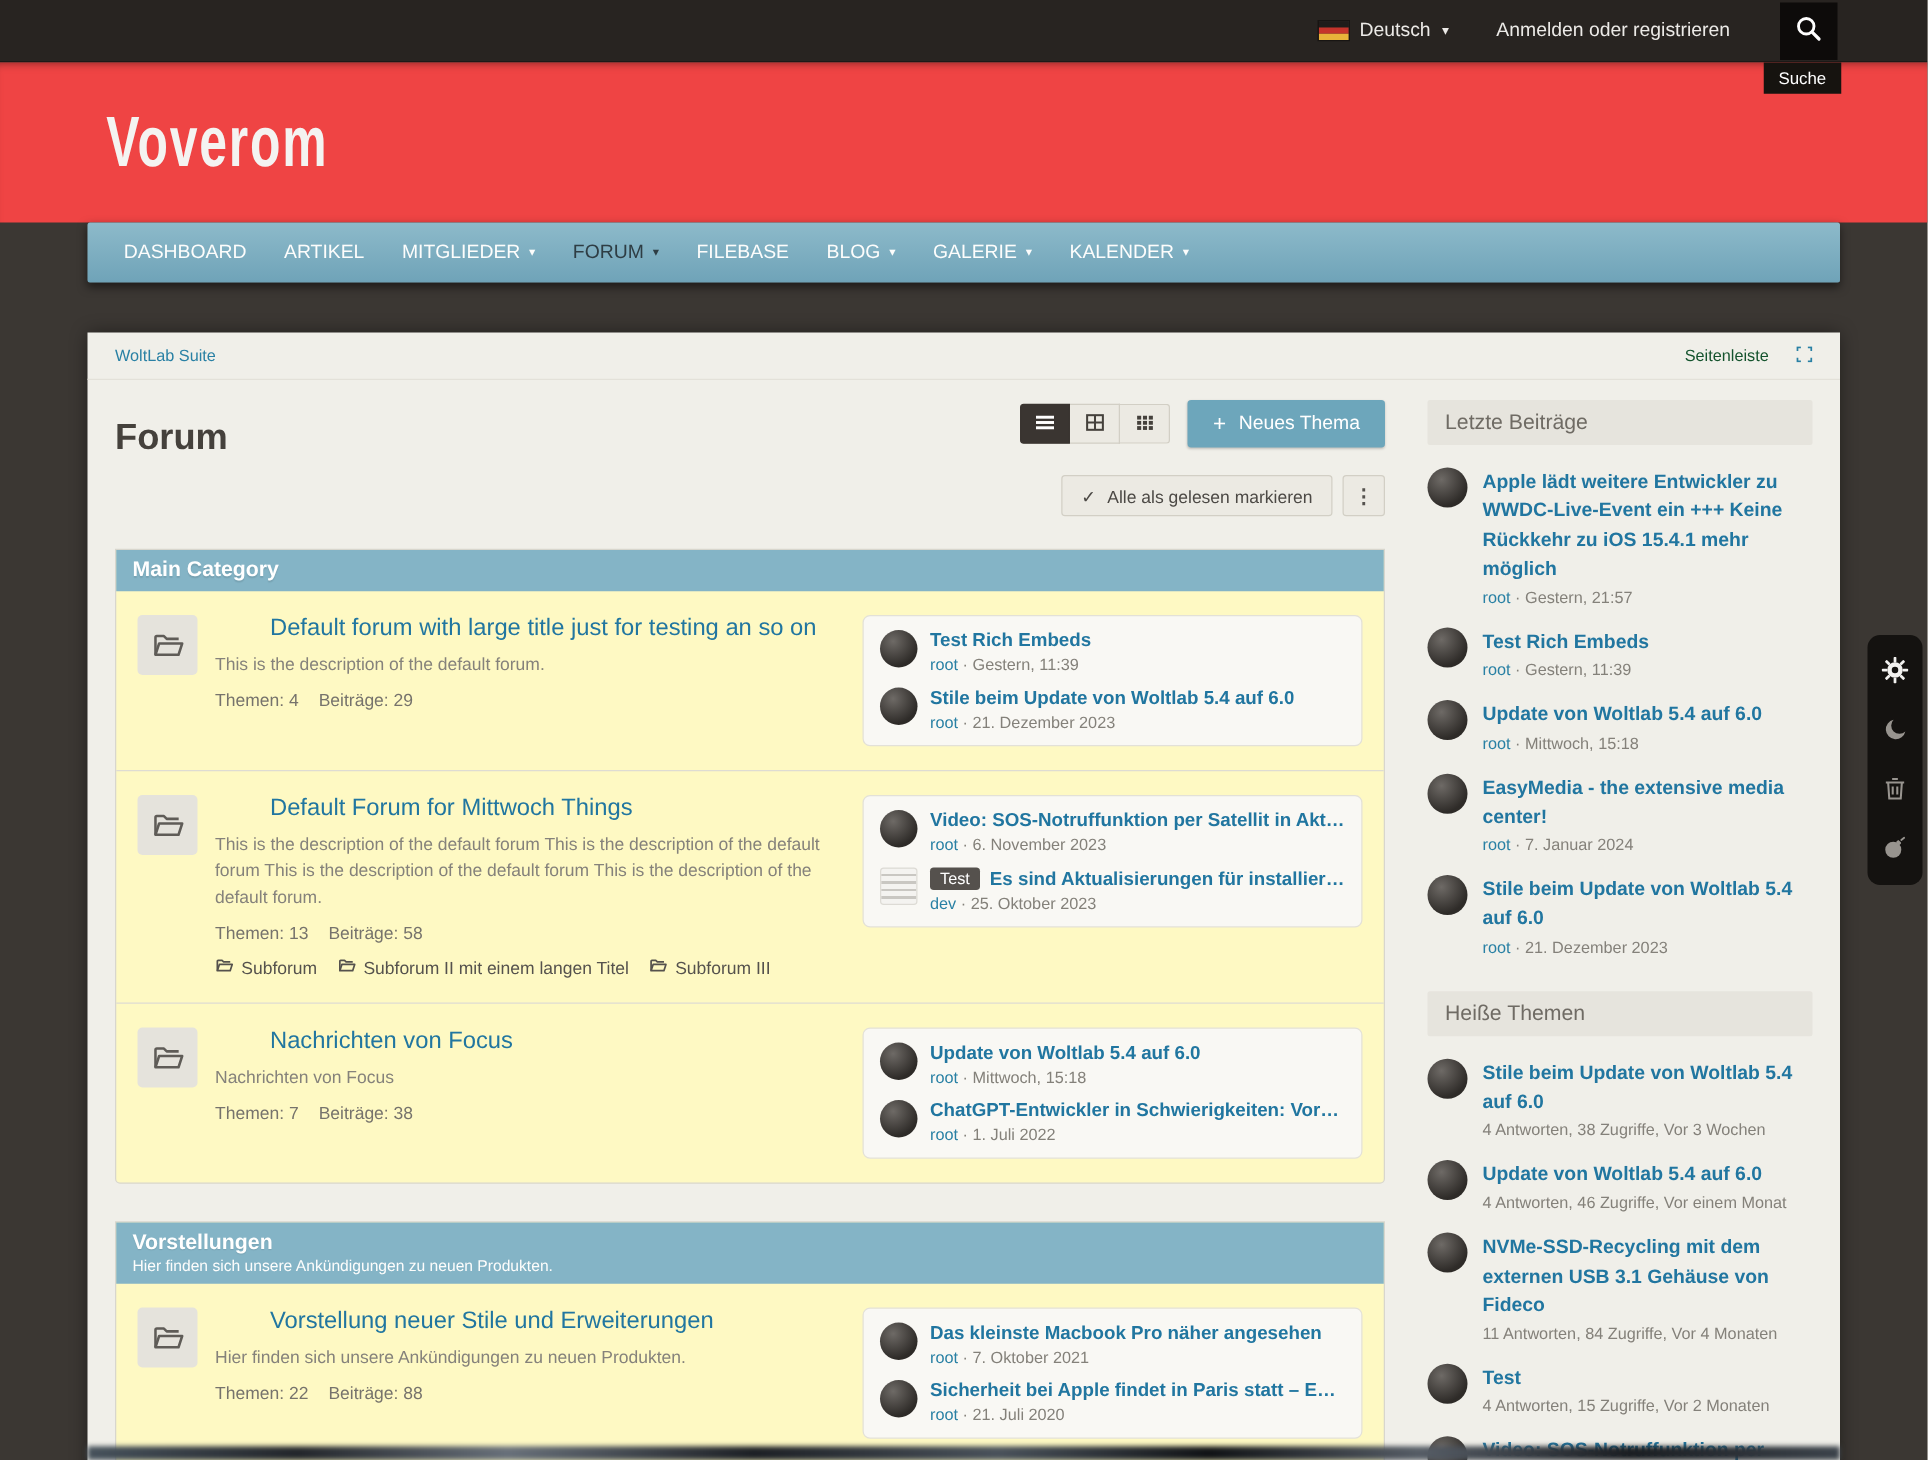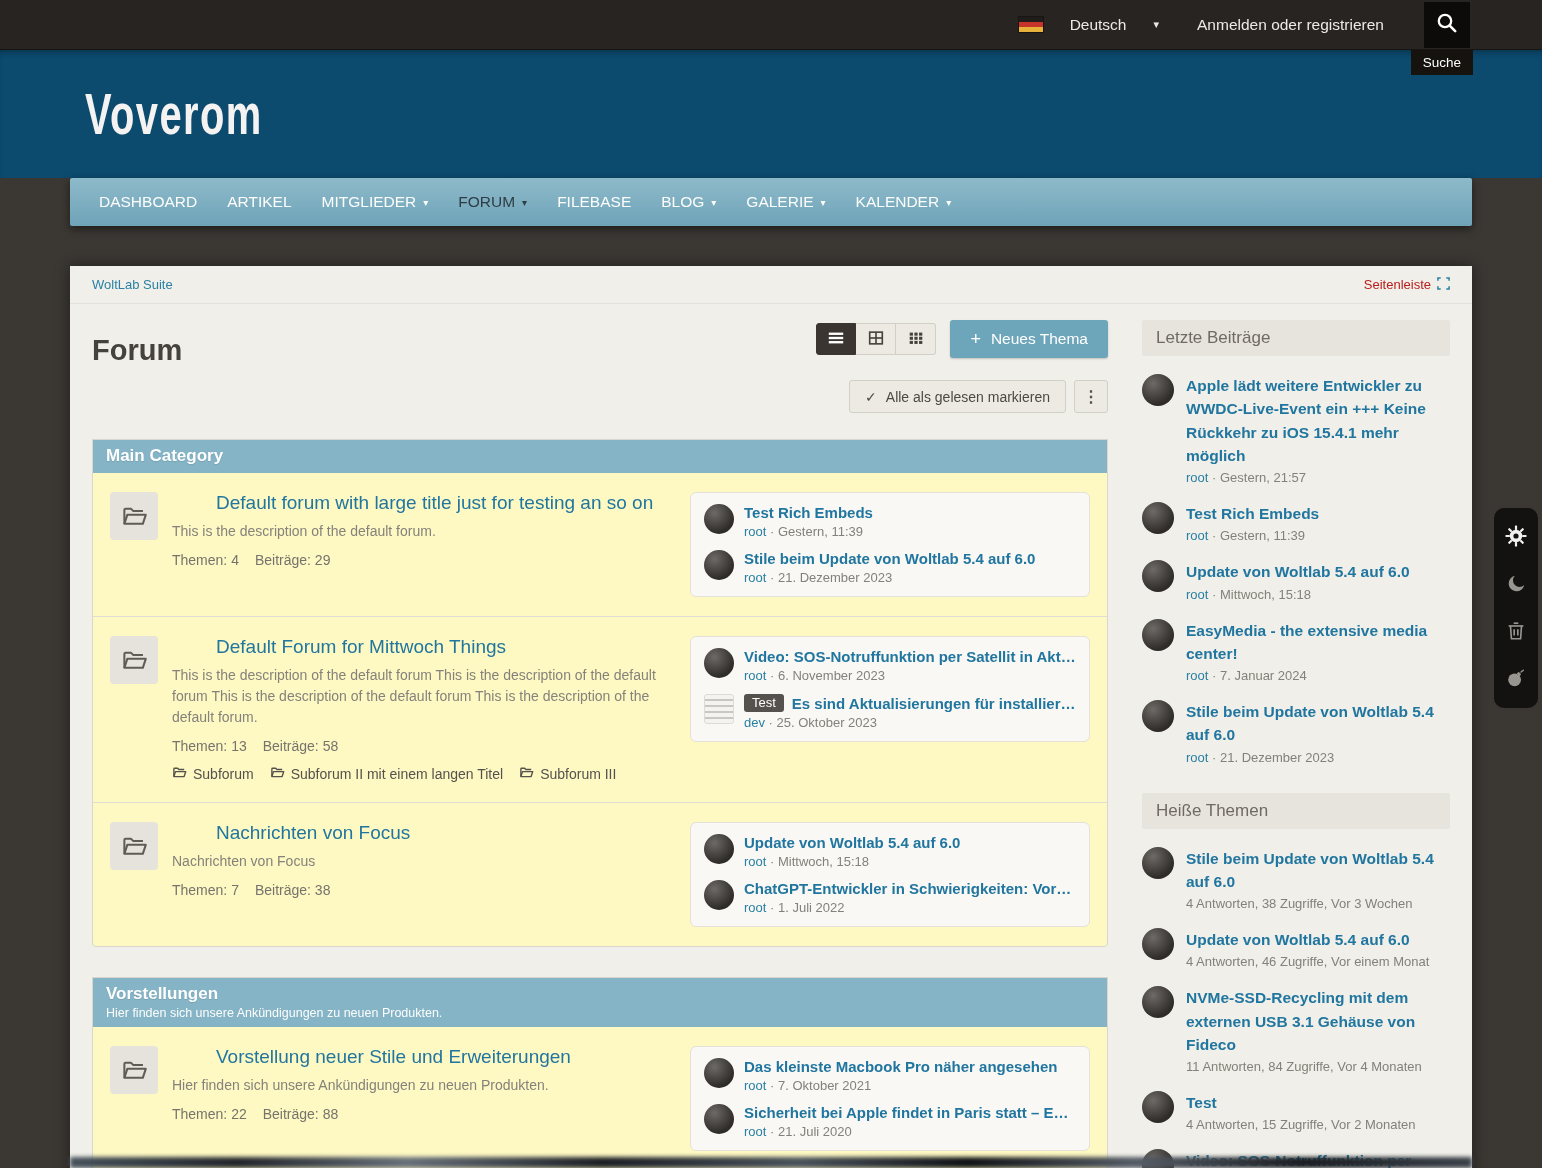--- a/index.html
+++ b/index.html
@@ -1,43 +1,43 @@
 <!DOCTYPE html>
 <html><head>
 <meta charset="utf-8">
 <style>
   * { margin:0; padding:0; box-sizing:border-box; }
   html,body { width:1542px; height:1168px; overflow:hidden; }
   body { font-family:"Liberation Sans", sans-serif; background:#3b3733; position:relative; }
 
   
   .topbar { height:50px; background:#282421; display:flex; align-items:center; justify-content:flex-end; padding-right:72px; gap:38px; border-bottom:1px solid rgba(0,0,0,.4); }
-  .lang-group { display:flex; align-items:center; gap:27px; cursor:pointer; }
+  .lang-group { display:flex; align-items:center; gap:9px; cursor:pointer; }
   .flag { width:24px; height:15px; display:inline-block; overflow:hidden; box-shadow:0 0 0 1px rgba(0,0,0,.4); }
   .flag .s1{display:block;height:5px;background:#1f1c1a;} .flag .s2{display:block;height:5px;background:#c5332b;} .flag .s3{display:block;height:5px;background:#e8b23a;}
   .lang-label,.login-link { color:#eceae7; font-size:15.5px; }
   .caret { color:#eceae7; font-size:11px; }
   .search-btn { width:46px; height:46px; background:#0d0b0a; border:none; margin-left:2px; display:flex; align-items:center; justify-content:center; cursor:pointer; }
   .tooltip-suche { position:absolute; top:50px; right:69px; background:#16130f; color:#fff; font-size:13.5px; padding:5px 12px; z-index:30; }
 
   
-  .site-header { height:128px; background:#0c4a6e; box-shadow:inset 0 6px 8px -6px rgba(0,0,0,.5); display:flex; align-items:center; }
+  .site-header { height:128px; background:#ef4444; box-shadow:inset 0 6px 8px -6px rgba(0,0,0,.5); display:flex; align-items:center; }
   .logo { margin-left:85px; color:#f4f3f1; font-size:57px; font-weight:bold; letter-spacing:2px; transform:scaleX(.70); transform-origin:left center; white-space:nowrap; }
 
   
   .mainnav { margin:0 70px; height:48px; background:linear-gradient(#8dbaca,#6fa3b8); border-radius:2px; display:flex; align-items:center; padding:0 14px; box-shadow:0 3px 8px rgba(0,0,0,.5); position:relative; z-index:5; }
   .nav-item { display:flex; align-items:center; gap:7px; padding:0 15px; height:100%; color:#fdfdfc; font-size:15.5px; cursor:pointer; }
   .nav-item .caret { color:#fdfdfc; font-size:10px; }
   .nav-item.active, .nav-item.active .caret { color:#2e3d44; }
 
   
   .content-card { margin:40px 70px 0; background:#f0efe9; box-shadow:0 0 14px rgba(0,0,0,.45); position:relative; min-height:880px; }
   .breadcrumb-row { height:38px; display:flex; align-items:center; justify-content:space-between; padding:0 22px; border-bottom:1px solid #e3e1d9; }
   .crumb-link { color:#2980a4; font-size:13px; text-decoration:none; cursor:pointer; }
-  .sidebar-toggle { display:flex; align-items:center; gap:6px; color:#b91c1c; font-size:13px; cursor:pointer; }
+  .sidebar-toggle { display:flex; align-items:center; gap:22px; color:#14532d; font-size:13px; cursor:pointer; }
 
   .content-body { display:flex; padding:16px 22px 26px; }
   .main-col { flex:1; min-width:0; }
   .side-col { width:308px; margin-left:34px; flex-shrink:0; }
 
   
   .page-head { display:flex; justify-content:space-between; align-items:flex-start; margin-bottom:26px; }
   .page-title { color:#45413c; font-size:29px; font-weight:700; margin-top:14px; margin-left:0px; }
   .head-controls { display:flex; flex-direction:column; align-items:flex-end; }
   .ctrl-row { display:flex; align-items:center; }

